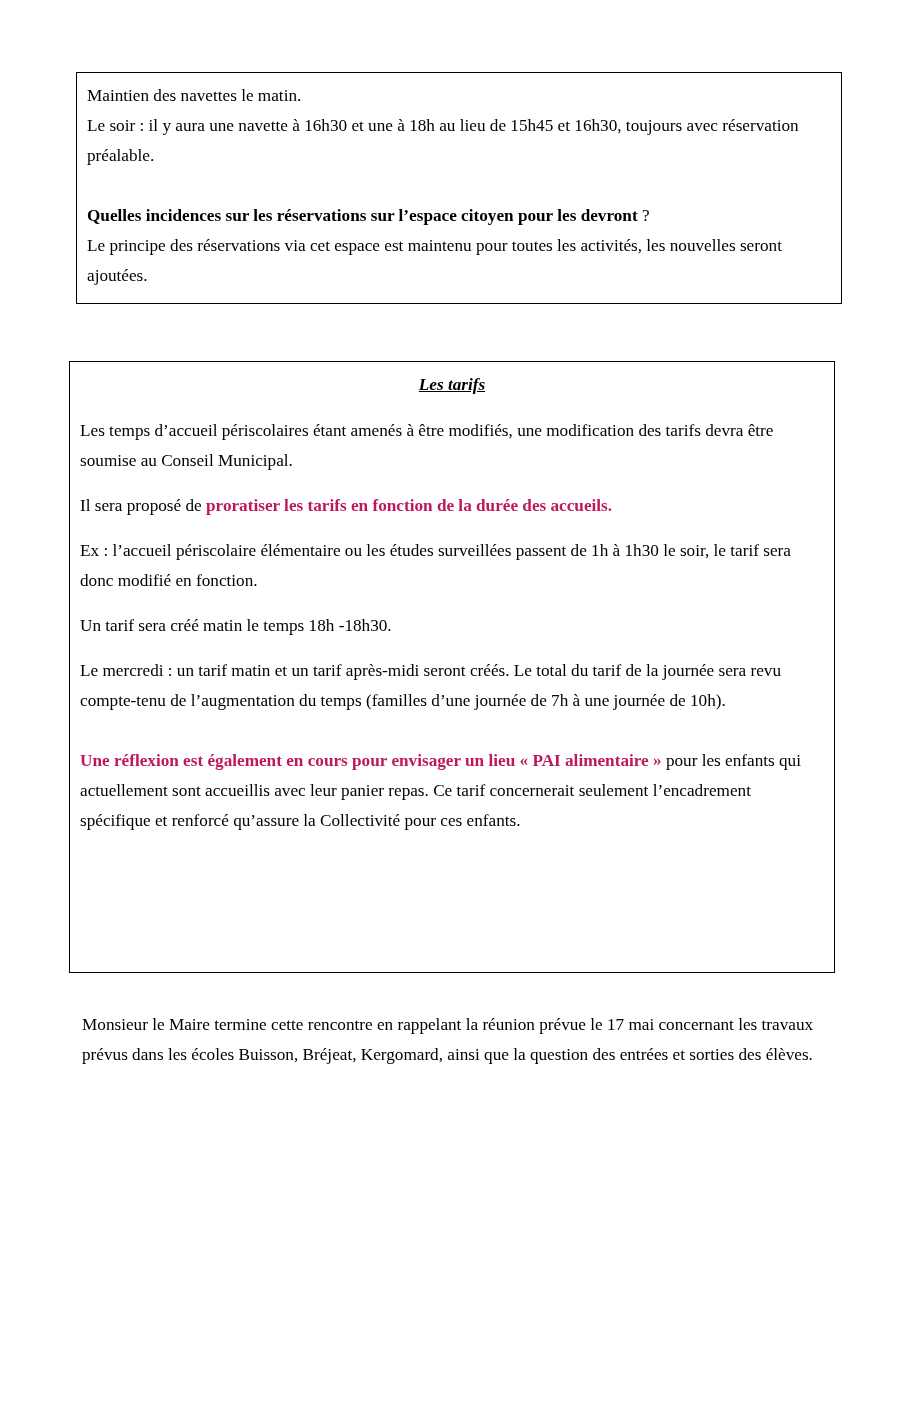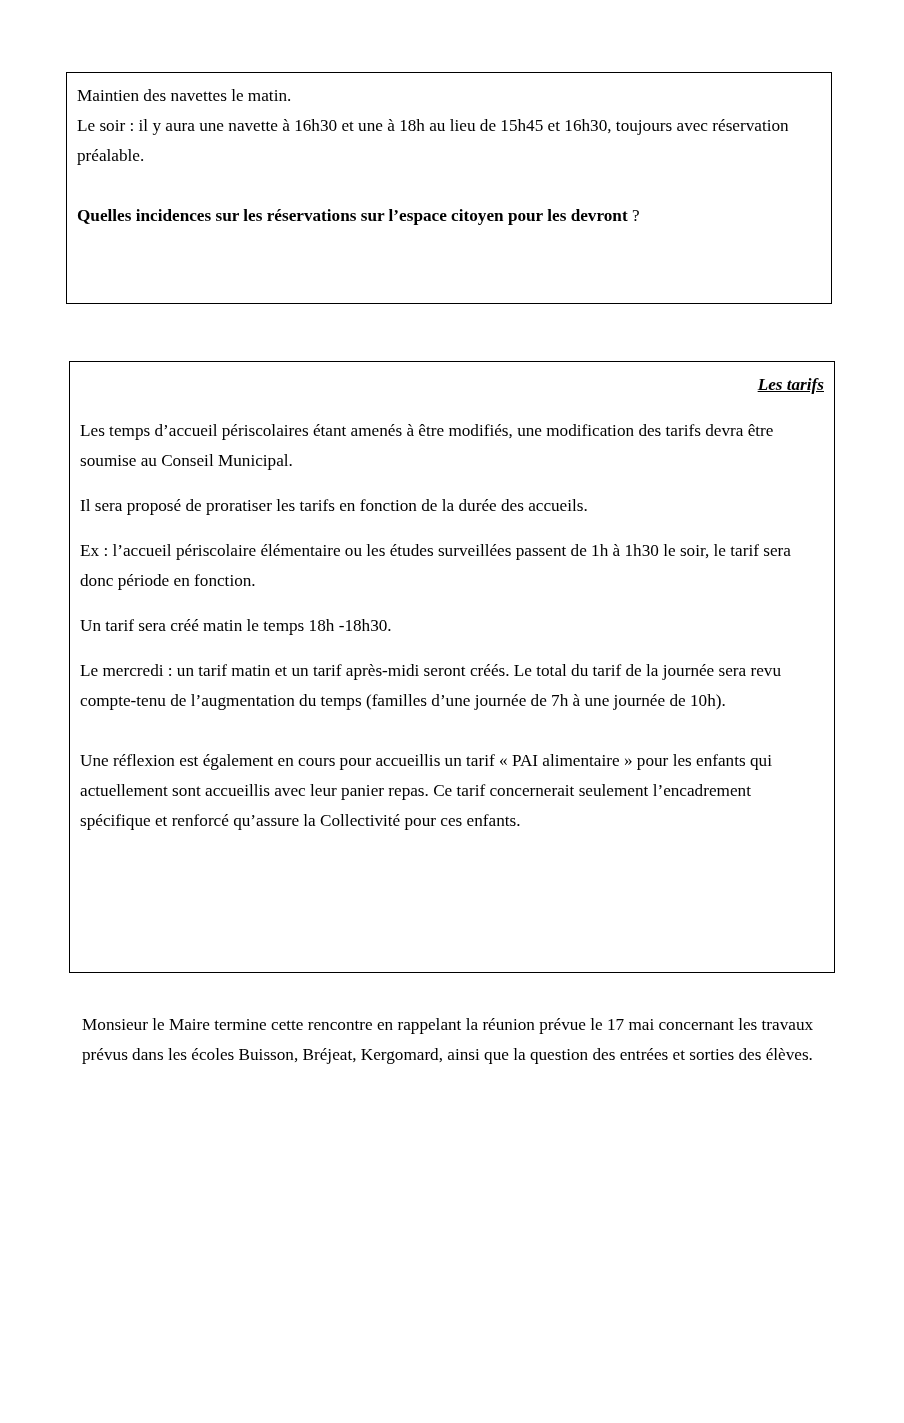--- a/index.html
+++ b/index.html
@@ -26,21 +26,21 @@
 
   
   .box {
     position: absolute;
     border: 1px solid #000000;
     box-sizing: border-box;
     background: #ffffff;
   }
 
   #box-reservations {
-    left: 66px;
+    left: 76px;
     top: 72px;
     width: 766px;
     height: 232px;
     padding: 8px 10px 0 10px;
   }
 
   #box-tarifs {
     left: 69px;
     top: 361px;
     width: 766px;
@@ -66,26 +66,26 @@
 
   .gap {
     height: 15px;
   }
 
   .bold {
     font-weight: bold;
   }
 
   .red-bold {
-    color: #000000;
-    font-weight: normal;
+    color: #be185d;
+    font-weight: bold;
   }
 
   .section-title {
-    text-align: right;
+    text-align: center;
     font-weight: bold;
     font-style: italic;
     text-decoration: underline;
     font-size: 17.2px;
     line-height: 30px;
     margin: 0 0 16px 0;
   }
 
   #closing-paragraph {
     position: absolute;
@@ -102,49 +102,50 @@
   <div class="box" id="box-reservations">
 
     <p class="para">Maintien des navettes le matin.</p>
 
     <p class="para">Le soir : il y aura une navette à 16h30 et une à 18h au lieu de 15h45 et 16h30, toujours avec réservation préalable.</p>
 
     <div class="spacer-line"></div>
 
     <p class="para"><span class="bold">Quelles incidences sur les réservations sur l’espace citoyen pour les devront</span><span> ?</span></p>
 
+    <p class="para">Le principe des réservations via cet espace est maintenu pour toutes les activités, les nouvelles seront ajoutées.</p>
 
   </div>
 
   <div class="box" id="box-tarifs">
 
     <p class="section-title">Les tarifs</p>
 
     <p class="para">Les temps d’accueil périscolaires étant amenés à être modifiés, une modification des tarifs devra être soumise au Conseil Municipal.</p>
 
     <div class="gap"></div>
 
     <p class="para"><span>Il sera proposé de </span><span class="red-bold">proratiser les tarifs en fonction de la durée des accueils.</span></p>
 
     <div class="gap"></div>
 
-    <p class="para">Ex : l’accueil périscolaire élémentaire ou les études surveillées passent de 1h à 1h30 le soir, le tarif sera donc période en fonction.</p>
+    <p class="para">Ex : l’accueil périscolaire élémentaire ou les études surveillées passent de 1h à 1h30 le soir, le tarif sera donc modifié en fonction.</p>
 
     <div class="gap"></div>
 
     <p class="para"> Un tarif sera créé matin le temps 18h -18h30.</p>
 
     <div class="gap"></div>
 
     <p class="para">Le mercredi : un tarif matin et un tarif après-midi seront créés. Le total du tarif de la journée sera revu compte-tenu de l’augmentation du temps (familles d’une journée de 7h à une journée de 10h).</p>
 
     <div class="gap"></div>
 
 
     <div class="gap"></div>
 
-    <p class="para"><span class="red-bold">Une réflexion est également en cours pour accueillis un tarif « PAI alimentaire »</span><span> pour les enfants qui actuellement sont accueillis avec leur panier repas. Ce tarif concernerait seulement l’encadrement spécifique et renforcé  qu’assure la Collectivité pour ces enfants.</span></p>
+    <p class="para"><span class="red-bold">Une réflexion est également en cours pour envisager un lieu « PAI alimentaire »</span><span> pour les enfants qui actuellement sont accueillis avec leur panier repas. Ce tarif concernerait seulement l’encadrement spécifique et renforcé  qu’assure la Collectivité pour ces enfants.</span></p>
 
   </div>
 
   <p id="closing-paragraph" class="para">Monsieur le Maire termine cette rencontre en rappelant la réunion prévue le 17 mai concernant les travaux prévus dans les écoles Buisson, Bréjeat, Kergomard, ainsi que la question des entrées et sorties des élèves.</p>
 
 </div>
 
 </body></html>

